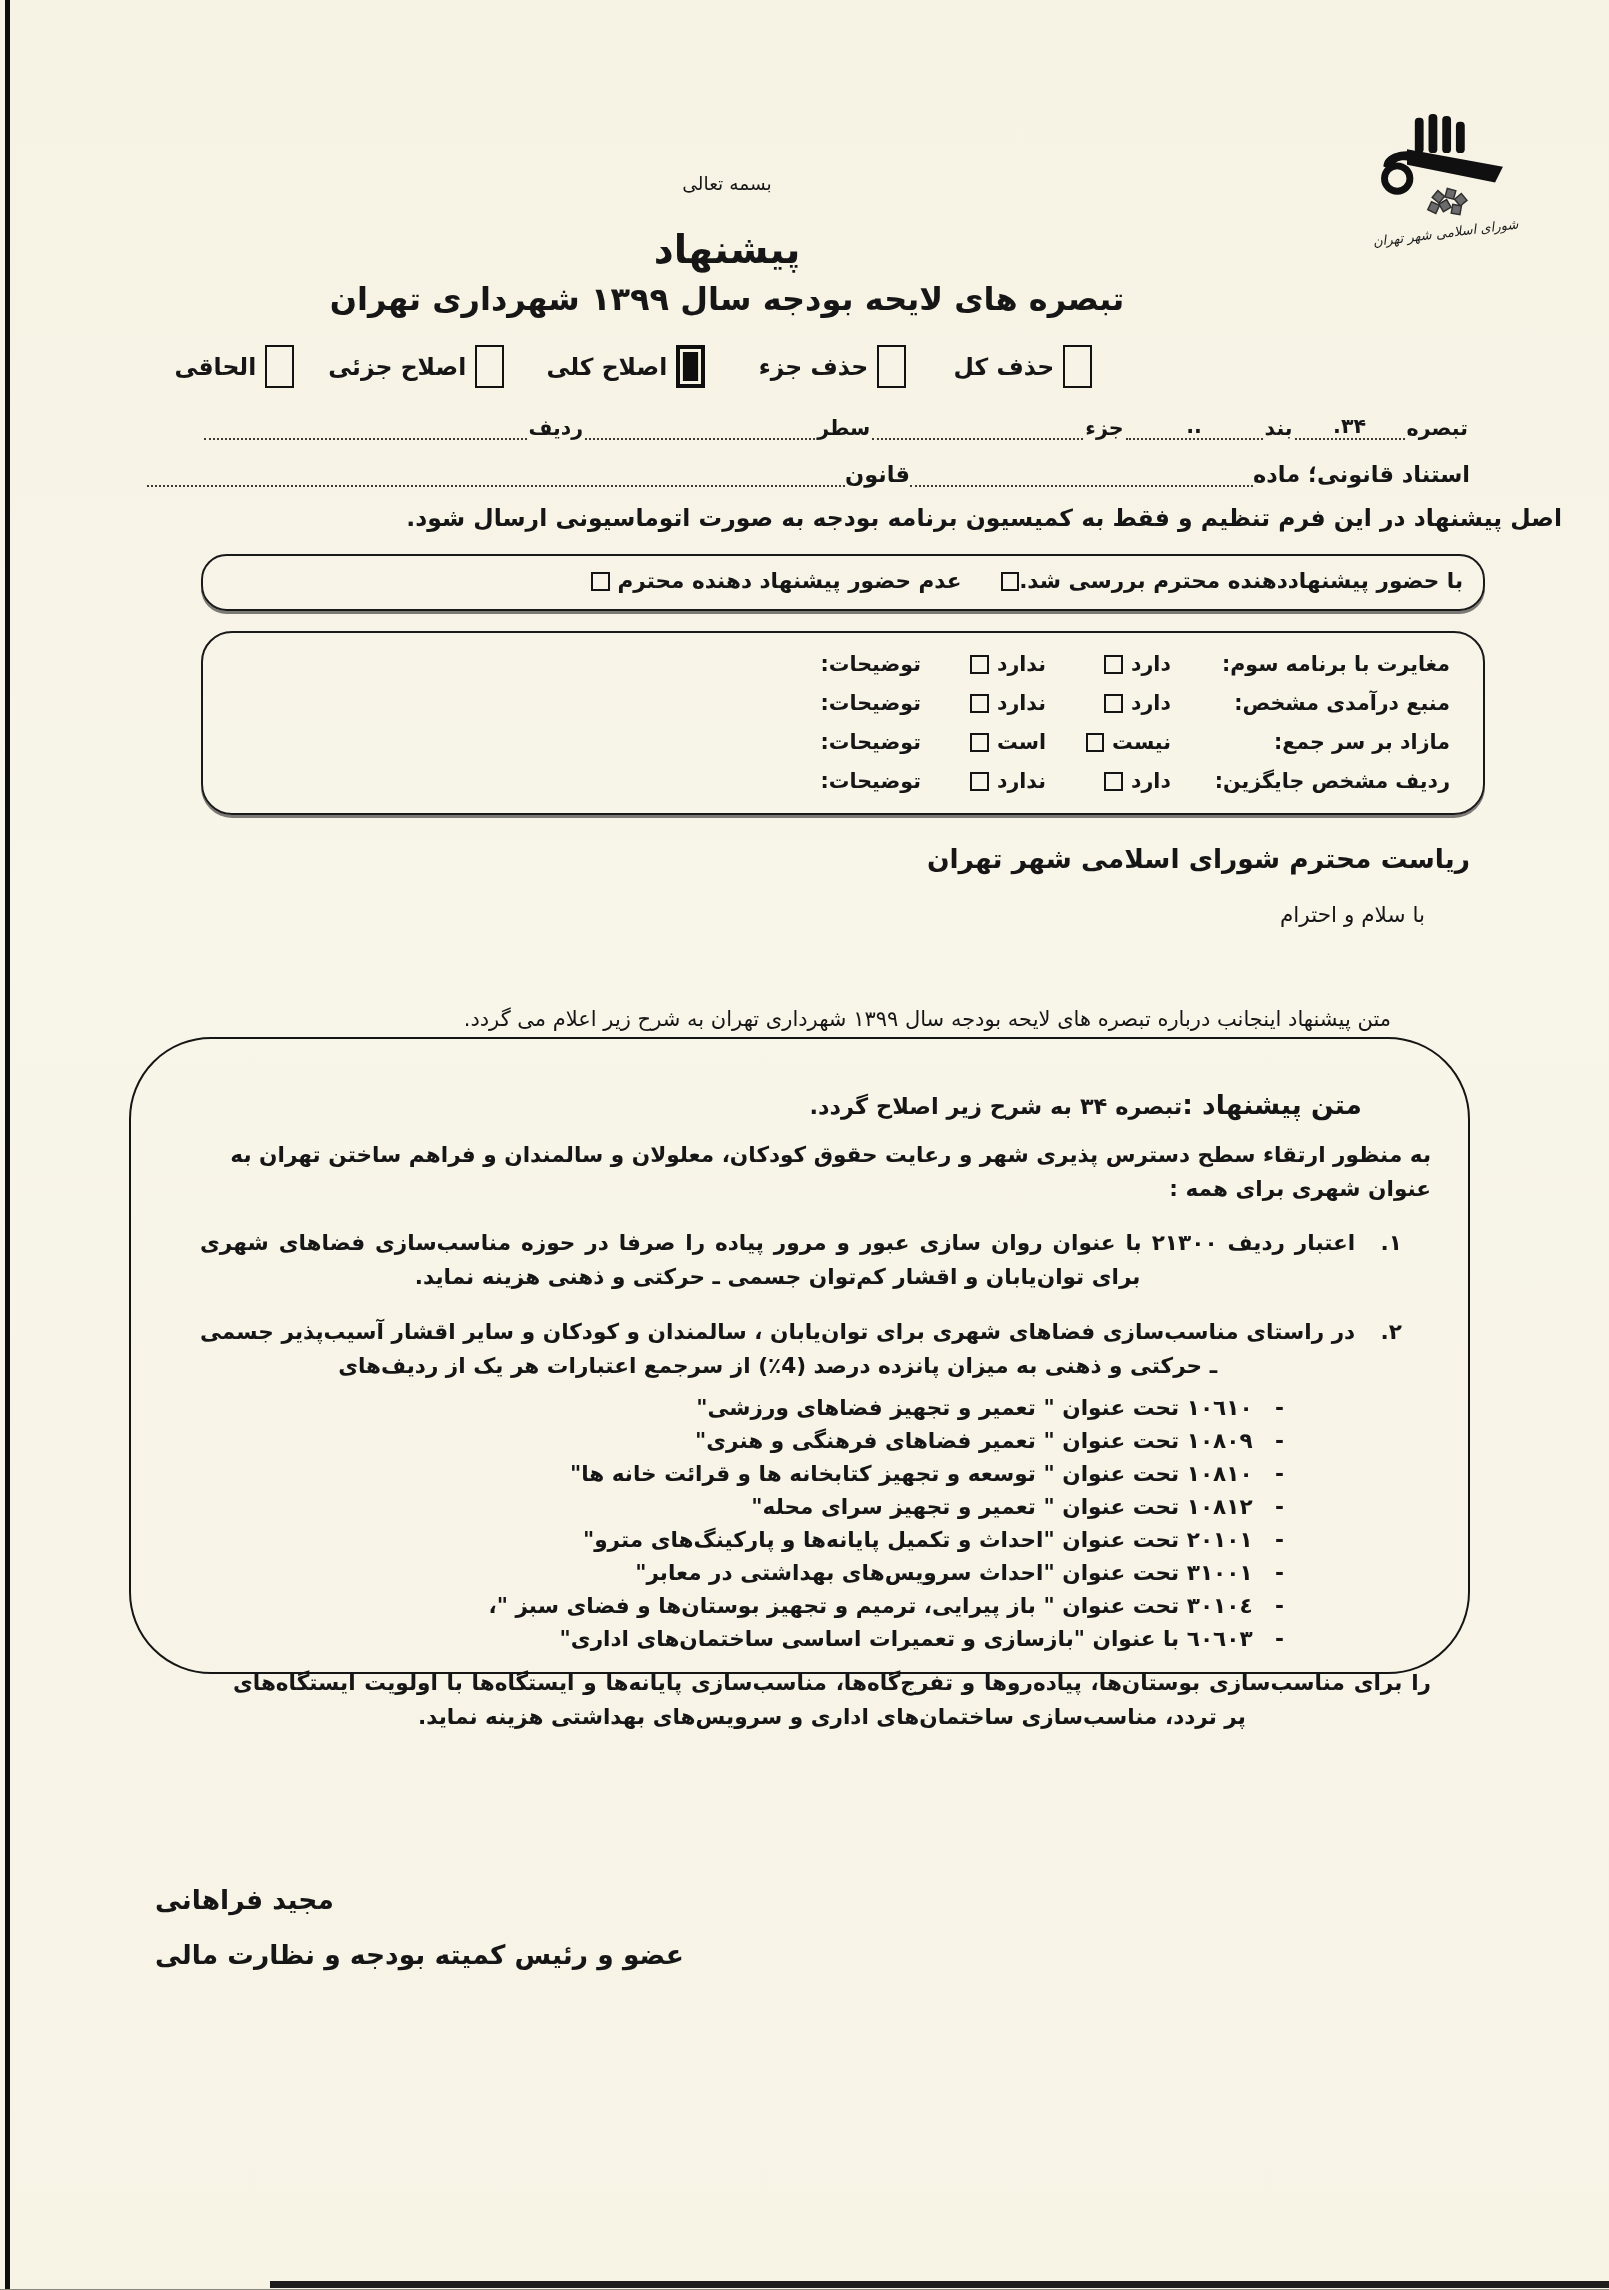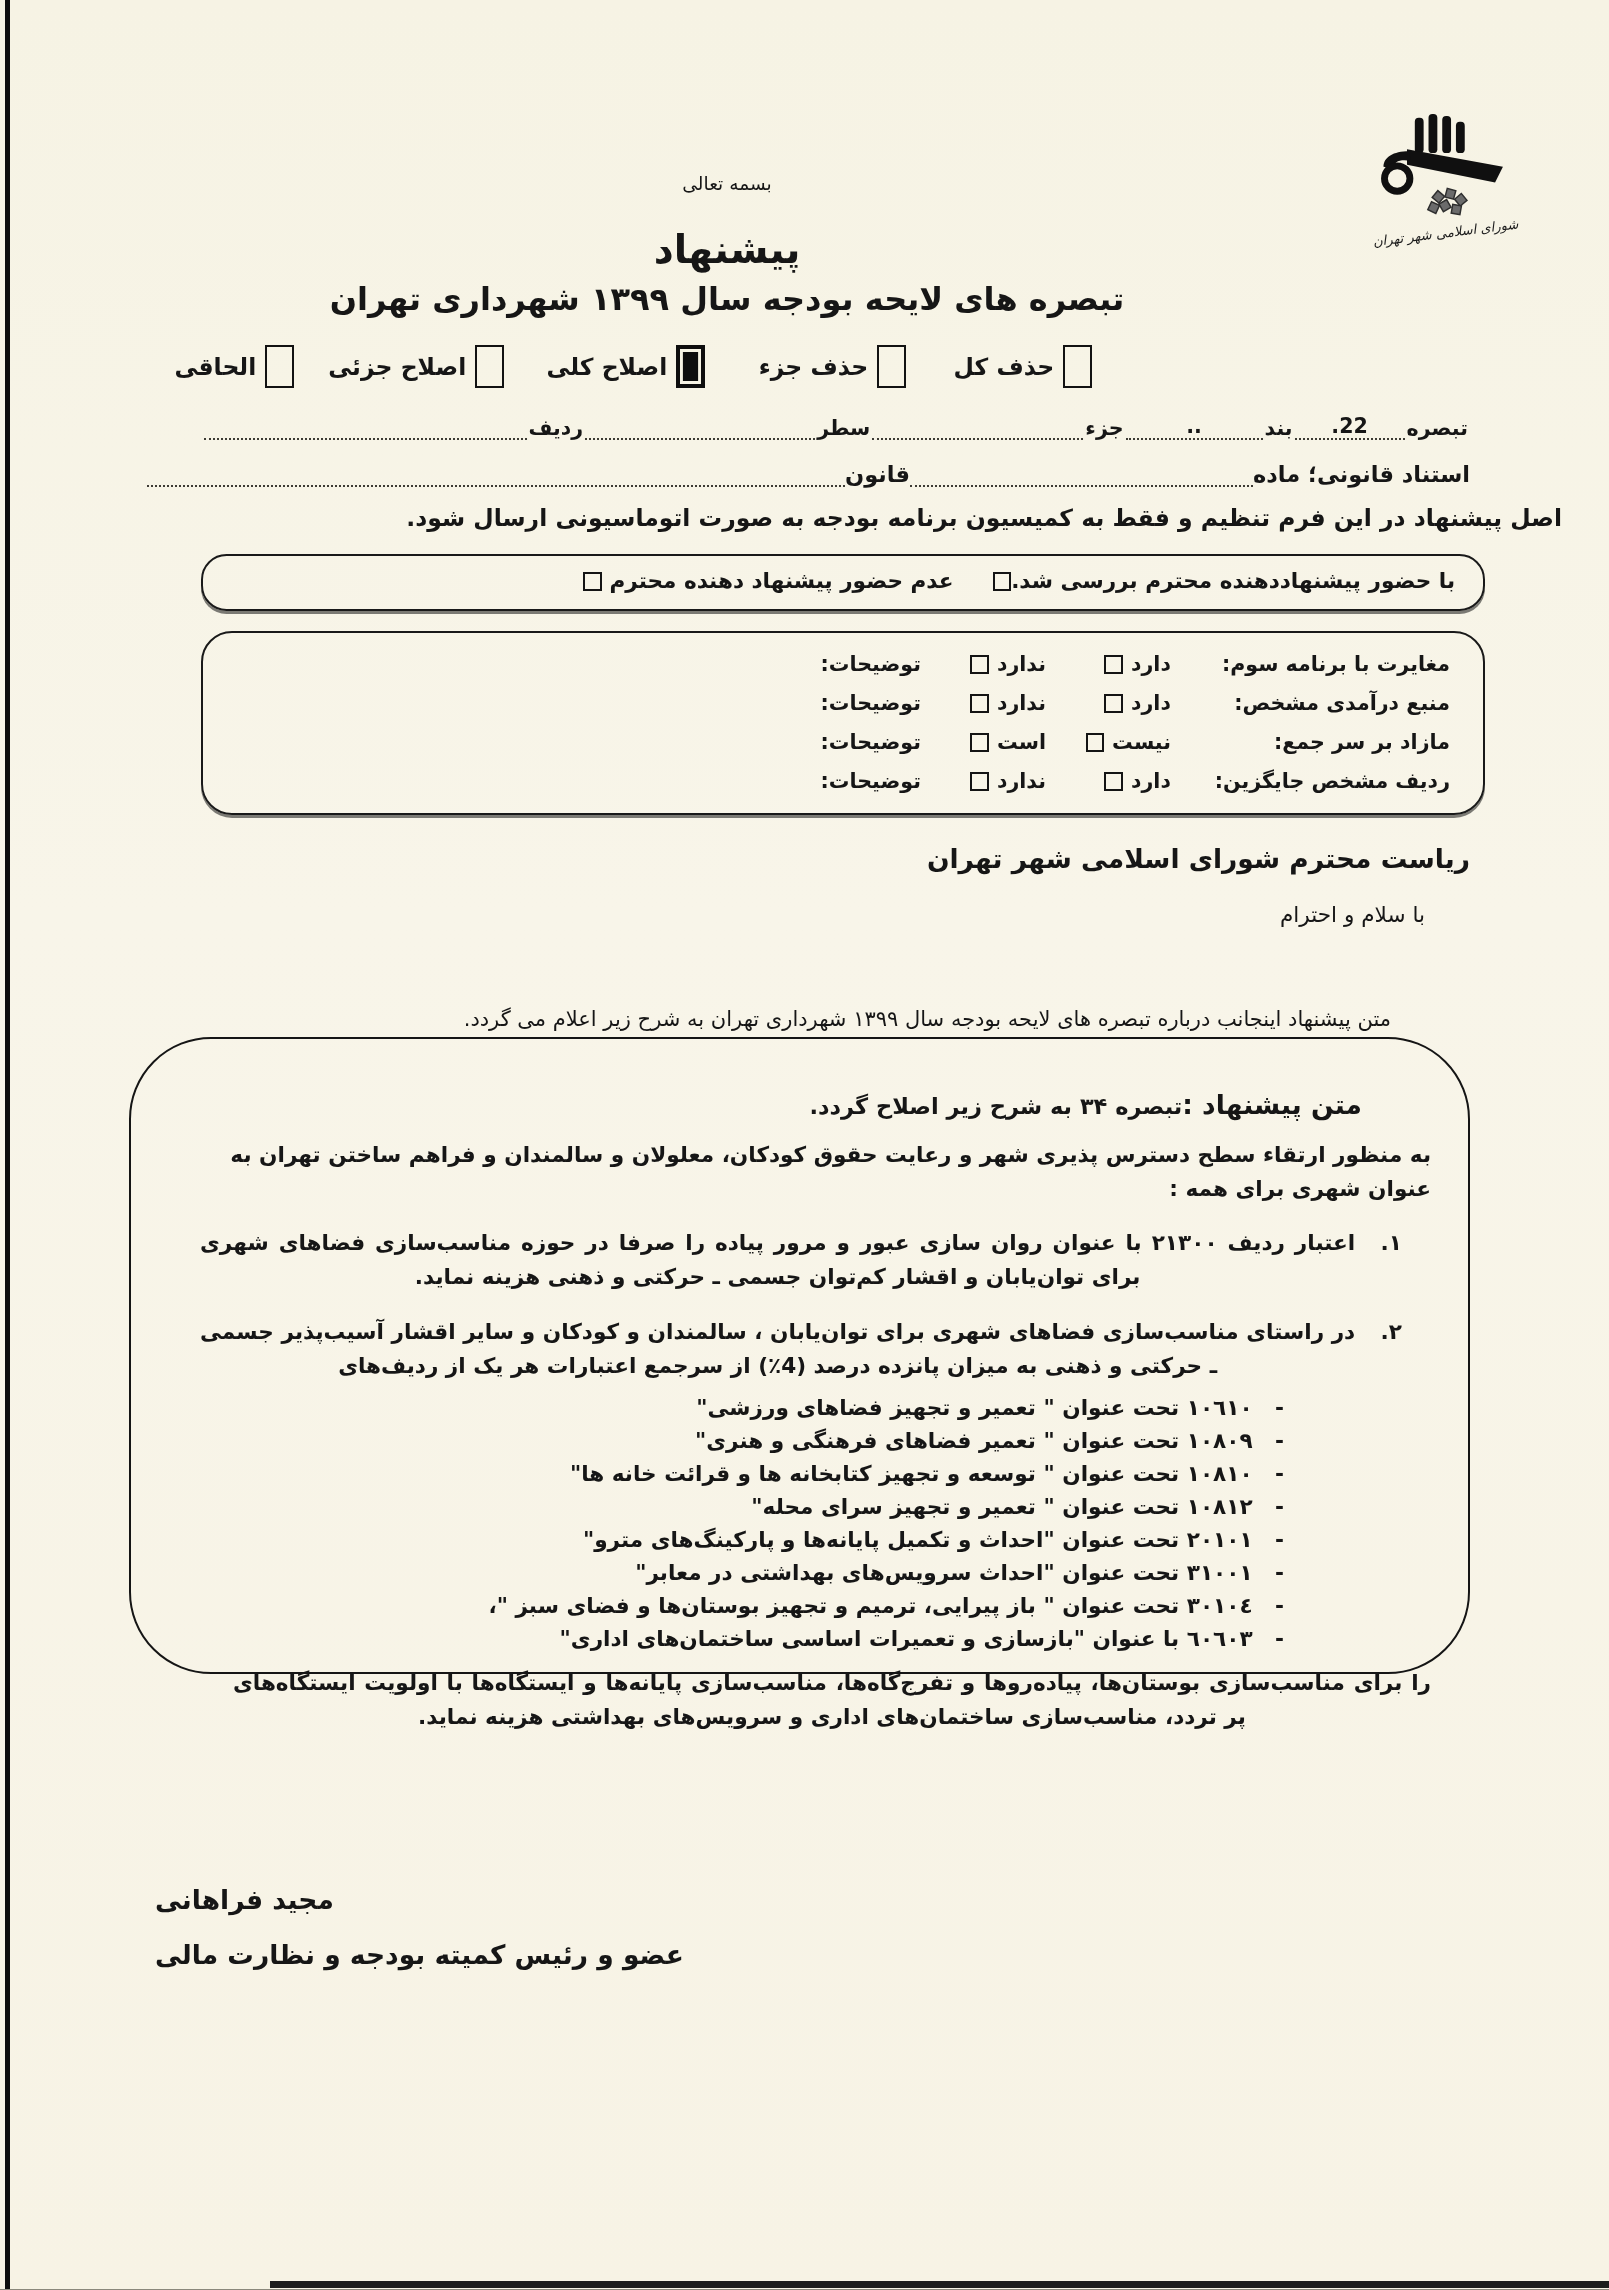--- a/index.html
+++ b/index.html
@@ -30,21 +30,21 @@
   
   .legalrow{top:461px;right:139px;left:147px;display:flex;align-items:flex-end;font-size:22.5px;font-weight:bold;}
   .legalrow .dots{height:23.5px;}
   .dm{width:343px;} .dl{flex:1;}
   
   .notice{top:504px;right:47px;font-size:23.5px;font-weight:bold;}
   
   .rbox{left:201px;right:124px;border:2.9px solid #191919;border-radius:25.5px;box-sizing:border-box;
         box-shadow:0 2.9px 0 rgba(20,20,20,.55);}
   .review-box{top:554px;height:57px;}
-  .review-line{line-height:49px;text-align:right;padding-right:28px;font-size:21.6px;font-weight:bold;white-space:nowrap;}
+  .review-line{line-height:49px;text-align:right;padding-right:20px;font-size:21.6px;font-weight:bold;white-space:nowrap;}
   .sbox{display:inline-block;width:18.6px;height:18.6px;border:2.9px solid #141414;box-sizing:border-box;vertical-align:-2.9px;background:transparent;}
   .spacer40{display:inline-block;width:39px;}
   .criteria-box{top:631px;height:184px;border-radius:31px;padding-top:11.8px;}
   .crow{display:grid;grid-template-columns:279px 125px 125px 162px;align-items:center;height:39px;
         padding-right:33px;font-size:20.6px;font-weight:bold;}
   .copt{display:flex;align-items:center;gap:8px;}
   
   .addressee{top:843px;right:139px;font-size:26.5px;font-weight:bold;}
   .greeting{top:902px;right:184px;font-size:21.6px;}
   .introline{top:1007px;right:218px;font-size:21px;margin-left:20px;}
@@ -120,21 +120,21 @@
   <span class="bigbox"></span>
   <span>اصلاح جزئی</span>
 </div>
 <div class="abs cbitem" style="right:1315px;margin-left:12px;">
   <span class="bigbox"></span>
   <span>الحاقی</span>
 </div>
 
 <div class="abs fieldrow">
   <span class="lbl">تبصره</span>
-  <span class="dots d1">22.</span>
+  <span class="dots d1">۳۴.</span>
   <span class="lbl">بند</span>
   <span class="dots d2">..</span>
   <span class="lbl">جزء</span>
   <span class="dots d3"></span>
   <span class="lbl">سطر</span>
   <span class="dots d4"></span>
   <span class="lbl">ردیف</span>
   <span class="dots d5"></span>
 </div>
 

